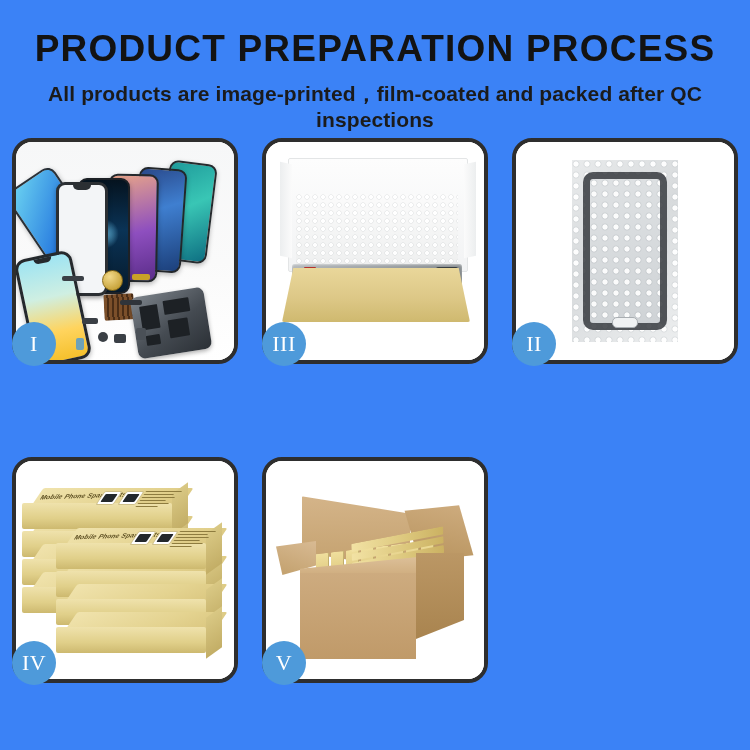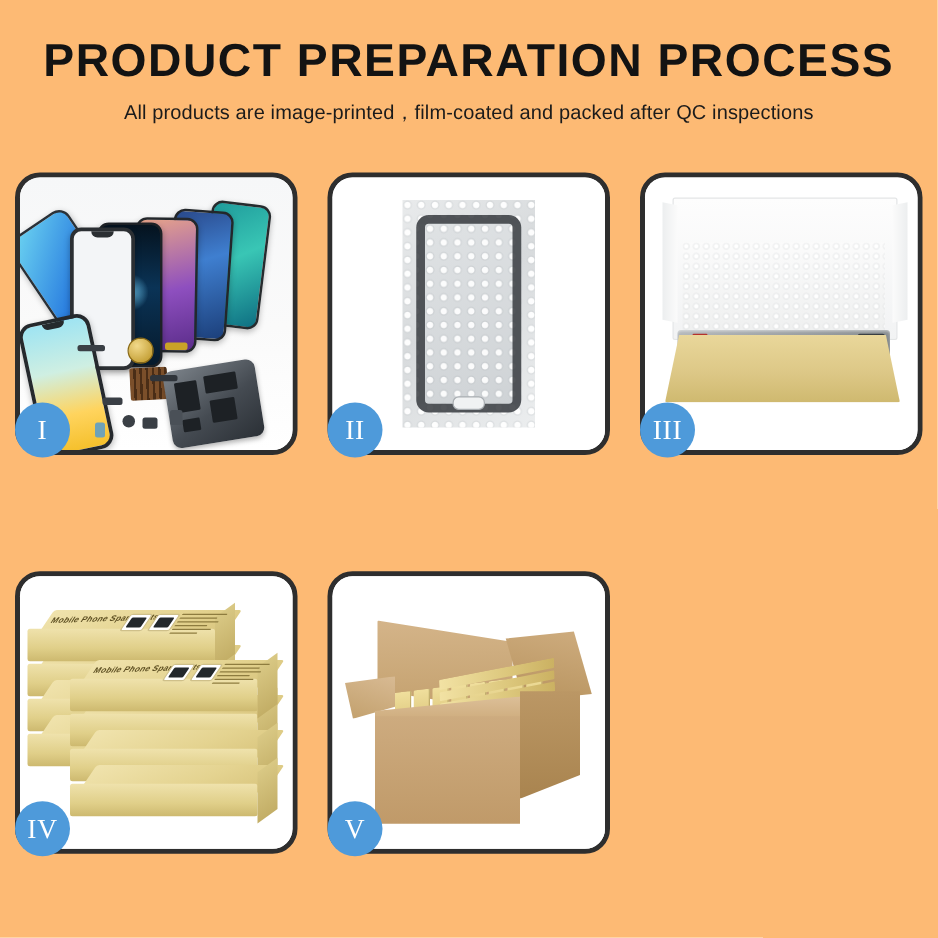--- a/index.html
+++ b/index.html
@@ -1,31 +1,31 @@
 <!DOCTYPE html>
 <html><head>
 <meta charset="utf-8">
 <style>
   html,body{margin:0;padding:0;}
   body{
     width:750px;height:750px;background:#ffffff;
     font-family:"Liberation Sans","DejaVu Sans",sans-serif;
     overflow:hidden;position:relative;
   }
-  .page{width:750px;height:750px;position:relative;background:#fdba74;}
+  .page{width:750px;height:750px;position:relative;background:#3b82f6;}
 
   
   .header{padding-top:30px;text-align:center;}
   .title{
     font-size:37px;font-weight:700;color:#131313;
     letter-spacing:1.2px;line-height:1;
     font-family:"Liberation Sans","DejaVu Sans",sans-serif;
   }
   .subtitle{
-    margin-top:13px;font-size:16px;color:#1b1b1b;font-weight:400;
+    margin-top:13px;font-size:21px;color:#1b1b1b;font-weight:700;
     letter-spacing:.1px;
   }
 
   
   .grid{
     position:absolute;left:12px;top:138px;
     width:726px;
     display:grid;grid-template-columns:repeat(3,226px);
     grid-template-rows:repeat(2,226px);
     column-gap:24px;row-gap:93px;
@@ -267,40 +267,40 @@
           <div class="part" style="left:60px;top:196px;width:8px;height:12px;background:#6ea2b8"></div>
           <div class="flex" style="left:116px;top:132px;width:18px;height:6px"></div>
           <div class="flex" style="left:104px;top:158px;width:22px;height:5px;background:#2f343a"></div>
           <div class="flex" style="left:120px;top:186px;width:10px;height:12px;background:#4a5057"></div>
         </div>
       </div>
       <div class="badge">I</div>
     </div>
 
     <div class="panel">
-      <div class="panel-inner p2">
-        <div class="wrap">
-          <div class="screen">
-            <div class="home"></div>
-          </div>
-        </div>
-      </div>
-      <div class="badge">II</div>
-    </div>
-
-    <div class="panel">
       <div class="panel-inner p3">
         <div class="lid"></div>
         <div class="foam"></div>
         <div class="panelgrey">
           <div class="redmark"></div>
         </div>
         <div class="tray"></div>
       </div>
       <div class="badge">III</div>
+    </div>
+
+    <div class="panel">
+      <div class="panel-inner p2">
+        <div class="wrap">
+          <div class="screen">
+            <div class="home"></div>
+          </div>
+        </div>
+      </div>
+      <div class="badge">II</div>
     </div>
 
     <div class="panel">
       <div class="panel-inner p4">
         <div class="stack">
 
           <div class="bx" style="left:0px;top:56px;">
             <div class="top"></div>
               <div class="front"></div>
               <div class="side"></div>

